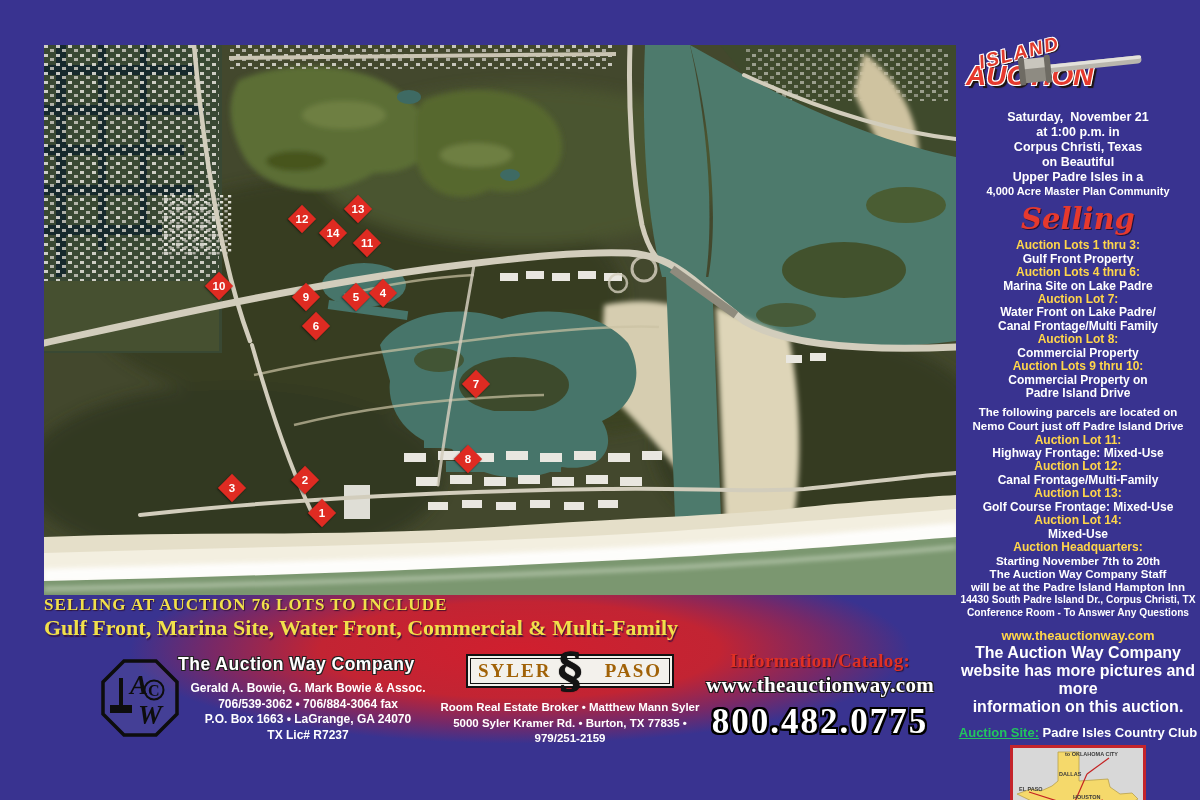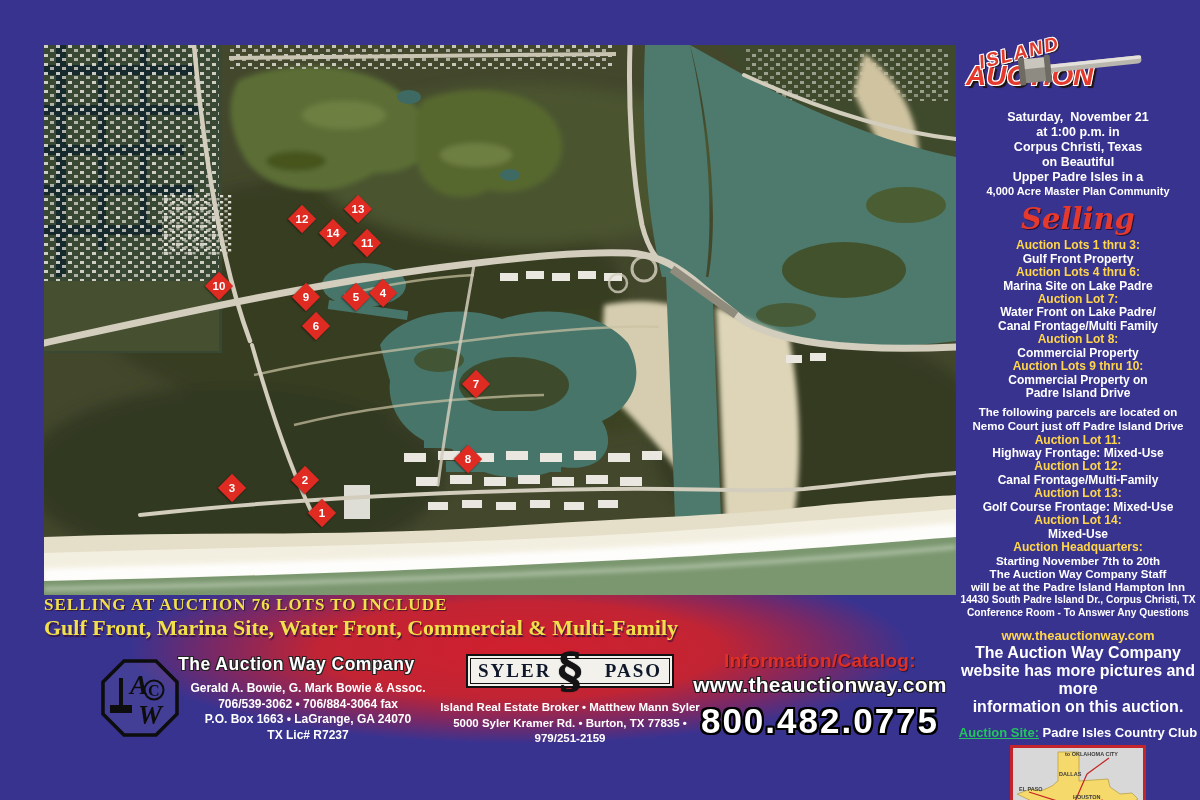--- a/index.html
+++ b/index.html
@@ -79,29 +79,29 @@
     text-shadow:-1px -1px 0 #222,1px -1px 0 #222,-1px 1px 0 #222,1px 1px 0 #222;
     margin-bottom:6px;text-align:left;
   }
   .acw-lines div{font-size:12px;font-weight:bold;line-height:1.3;}
   .syler-block{position:absolute;left:430px;top:6px;width:280px;text-align:center;}
   .syler-logo{
     position:relative;width:208px;height:34px;margin:0 auto;background:#f3f1ec;
     border:2px solid #111;box-shadow:inset 0 0 0 2px #f3f1ec, inset 0 0 0 3px #111;
     display:flex;align-items:center;justify-content:space-between;padding:0 10px;box-sizing:border-box;
   }
-  .syler-logo .w{font-family:"Liberation Serif",serif;font-weight:bold;font-size:19px;letter-spacing:2px;color:#0f172a;}
+  .syler-logo .w{font-family:"Liberation Serif",serif;font-weight:bold;font-size:19px;letter-spacing:2px;color:#a16207;}
   .syler-logo .s{
     position:absolute;left:50%;top:-13px;transform:translateX(-50%);
     font-size:48px;line-height:56px;font-weight:bold;color:#141414;
     font-family:"DejaVu Serif",serif;text-shadow:0 0 1px #000;
   }
   .syler-lines{margin-top:12px;}
   .syler-lines div{font-size:11.5px;font-weight:bold;line-height:1.35;}
-  .contact-block{position:absolute;left:690px;top:2px;width:260px;text-align:center;}
+  .contact-block{position:absolute;left:690px;top:2px;width:260px;text-align:center;font-family:Liberation Serif, serif;}
   .contact-label{
     color:#e03024;font-size:19px;font-weight:bold;letter-spacing:.3px;
     text-shadow:1px 1px 1px rgba(30,0,0,.6);
   }
   .contact-url{font-size:21px;font-weight:bold;letter-spacing:.3px;margin-top:1px;
     text-shadow:-1px -1px 0 #1a1a1a,1px -1px 0 #1a1a1a,-1px 1px 0 #1a1a1a,1px 1px 0 #1a1a1a;}
   .contact-phone{
     font-size:35px;font-weight:bold;letter-spacing:2px;margin-top:4px;color:#fff;
     text-shadow:-2px -2px 0 #000,2px -2px 0 #000,-2px 2px 0 #000,2px 2px 0 #000,0 -2px 0 #000,0 2px 0 #000,-2px 0 0 #000,2px 0 0 #000;
   }
@@ -440,21 +440,21 @@
       </div>
   </div>
 
   <div class="syler-block">
     <div class="syler-logo">
       <span class="w">SYLER</span>
       <span class="s">§</span>
       <span class="w">PASO</span>
     </div>
     <div class="syler-lines" id="syler-lines">
-        <div>Island Real Estate Broker  •  Matthew Mann  Syler</div>
+        <div>Room Real Estate Broker  •  Matthew Mann  Syler</div>
         <div>5000 Syler Kramer Rd.  •  Burton, TX 77835  •  979/251-2159</div>
       </div>
   </div>
 
   <div class="contact-block">
     <div class="contact-label">Information/Catalog:</div>
     <div class="contact-url">www.theauctionway.com</div>
     <div class="contact-phone">800.482.0775</div>
   </div>
 </div>

